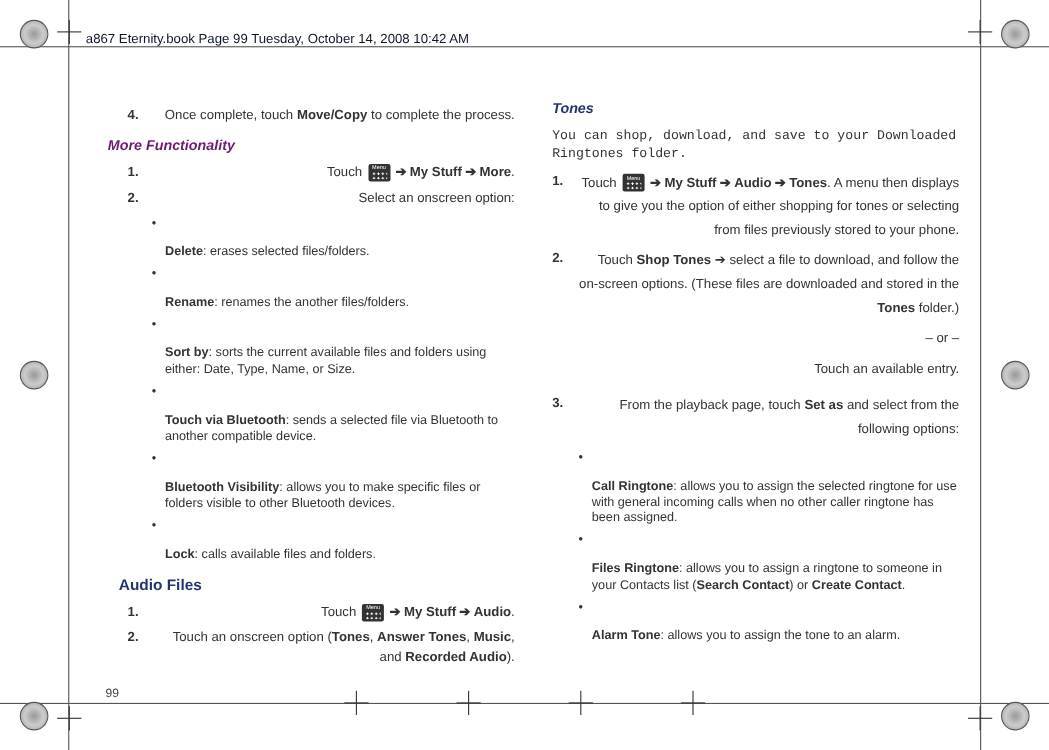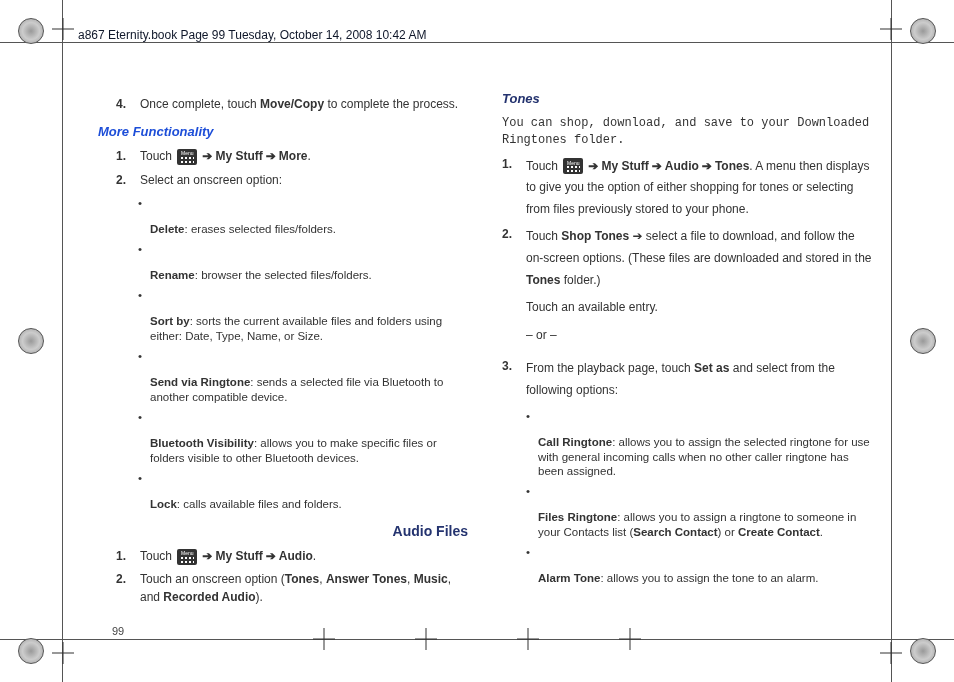--- a/index.html
+++ b/index.html
@@ -28,44 +28,44 @@
       position: absolute; left: 78px; top: 28px; font-size: 12px; color: #0f172a;
     }
     .content {
       position: absolute;
       left: 98px; right: 82px; top: 90px; bottom: 60px;
       display: flex; gap: 34px;
     }
     .col { flex: 1; line-height: 1.45; }
     .ol-item { display: flex; margin: 6px 0 6px 18px; }
     .ol-num { width: 24px; font-weight: bold; flex-shrink: 0; }
-    .ol-body { flex: 1; }
-    .h3 { font-weight: bold; font-style: italic; color: #1d4ed8; font-size: 13px; margin: 10px 0 6px 0; }
-    .h2 { font-weight: bold; color: #24336f; font-size: 14px; margin: 10px 0 6px 10px; text-align: right; }
+    .ol-body { flex: 1; text-align: right; }
+    .h3 { font-weight: bold; font-style: italic; color: #701a75; font-size: 13px; margin: 10px 0 6px 0; }
+    .h2 { font-weight: bold; color: #24336f; font-size: 14px; margin: 10px 0 6px 10px; }
     .h4 { font-weight: bold; font-style: italic; color: #24336f; font-size: 13px; margin-bottom: 6px; }
     .bullet { display: flex; margin: 4px 0 4px 40px; font-size: 11.5px; }
     .bullet .dot { width: 12px; flex-shrink: 0; }
     .bullet .btext { flex: 1; line-height: 1.3; margin-top: 27px; }
     .para { margin: 6px 0 6px 18px; }
     .para-plain { margin: 6px 0 6px 0; font-family: Liberation Mono, monospace; }
     .menu-icon {
       display: inline-block; width: 20px; height: 16px; background: #333; vertical-align: middle;
       border-radius: 2px; position: relative; margin: 0 2px;
     }
     .menu-icon::before {
       content: "Menu"; color: #fff; font-size: 5px; position: absolute; top: 1px; left: 2px; right: 2px; text-align: center;
     }
     .menu-icon::after {
       content: ""; position: absolute; left: 3px; right: 3px; top: 7px; height: 7px;
       background-image: radial-gradient(circle, #fff 1px, transparent 1px);
       background-size: 4px 4px;
     }
     .arrow { display: inline-block; margin: 0 3px; font-weight: bold; }
     .b { font-weight: bold; }
-    .page-num { position: absolute; left: 112px; bottom: 45px; font-size: 11px; color: #444; }
+    .page-num { position: absolute; left: 96px; bottom: 45px; font-size: 11px; color: #444; }
   </style>
 </head>
 <body>
 
 <div class="crop-hline" style="top:42px;"></div>
 <div class="crop-hline" style="bottom:42px;"></div>
 <div class="crop-vline" style="left:62px;"></div>
 <div class="crop-vline" style="right:62px;"></div>
 
 <div class="crop-circle" style="left:18px; top:18px;"></div>
@@ -113,29 +113,29 @@
       <div class="ol-num">2.</div>
       <div class="ol-body">Select an onscreen option:</div>
     </div>
 
     <div class="bullet">
         <div class="dot">•</div>
         <div class="btext"><span class="b">Delete</span><span>: erases selected files/folders.</span></div>
       </div>
     <div class="bullet">
         <div class="dot">•</div>
-        <div class="btext"><span class="b">Rename</span><span>: browser the selected files/folders.</span></div>
+        <div class="btext"><span class="b">Rename</span><span>: renames the another files/folders.</span></div>
       </div>
     <div class="bullet">
         <div class="dot">•</div>
         <div class="btext"><span class="b">Sort by</span><span>: sorts the current available files and folders using either: Date, Type, Name, or Size.</span></div>
       </div>
     <div class="bullet">
         <div class="dot">•</div>
-        <div class="btext"><span class="b">Send via Ringtone</span><span>: sends a selected file via Bluetooth to another compatible device.</span></div>
+        <div class="btext"><span class="b">Touch via Bluetooth</span><span>: sends a selected file via Bluetooth to another compatible device.</span></div>
       </div>
     <div class="bullet">
         <div class="dot">•</div>
         <div class="btext"><span class="b">Bluetooth Visibility</span><span>: allows you to make specific files or folders visible to other Bluetooth devices.</span></div>
       </div>
     <div class="bullet">
         <div class="dot">•</div>
         <div class="btext"><span class="b">Lock</span><span>: calls available files and folders.</span></div>
       </div>
 
@@ -166,22 +166,22 @@
       <div class="ol-num">1.</div>
       <div class="ol-body" style="line-height:1.8;">
         <span>Touch </span><span class="menu-icon"></span><span class="arrow"> ➔ </span><span class="b">My Stuff</span><span class="arrow"> ➔ </span><span class="b">Audio</span><span class="arrow"> ➔ </span><span class="b">Tones</span><span>. A menu then displays to give you the option of either shopping for tones or selecting from files previously stored to your phone.</span>
       </div>
     </div>
 
     <div class="ol-item" style="margin-left:0;">
       <div class="ol-num">2.</div>
       <div class="ol-body" style="line-height:1.8;">
         <span>Touch </span><span class="b">Shop Tones</span><span> ➔ select a file to download, and follow the on-screen options. (These files are downloaded and stored in the </span><span class="b">Tones</span><span> folder.)</span>
+        <div style="margin-top:6px;">– or –</div>
         <div style="margin-top:6px;">Touch an available entry.</div>
-        <div style="margin-top:6px;">– or –</div>
       </div>
     </div>
 
     <div class="ol-item" style="margin-left:0; margin-top:12px;">
       <div class="ol-num">3.</div>
       <div class="ol-body" style="line-height:1.8;">
         <span>From the playback page, touch </span><span class="b">Set as</span><span> and select from the following options:</span>
       </div>
     </div>
 

